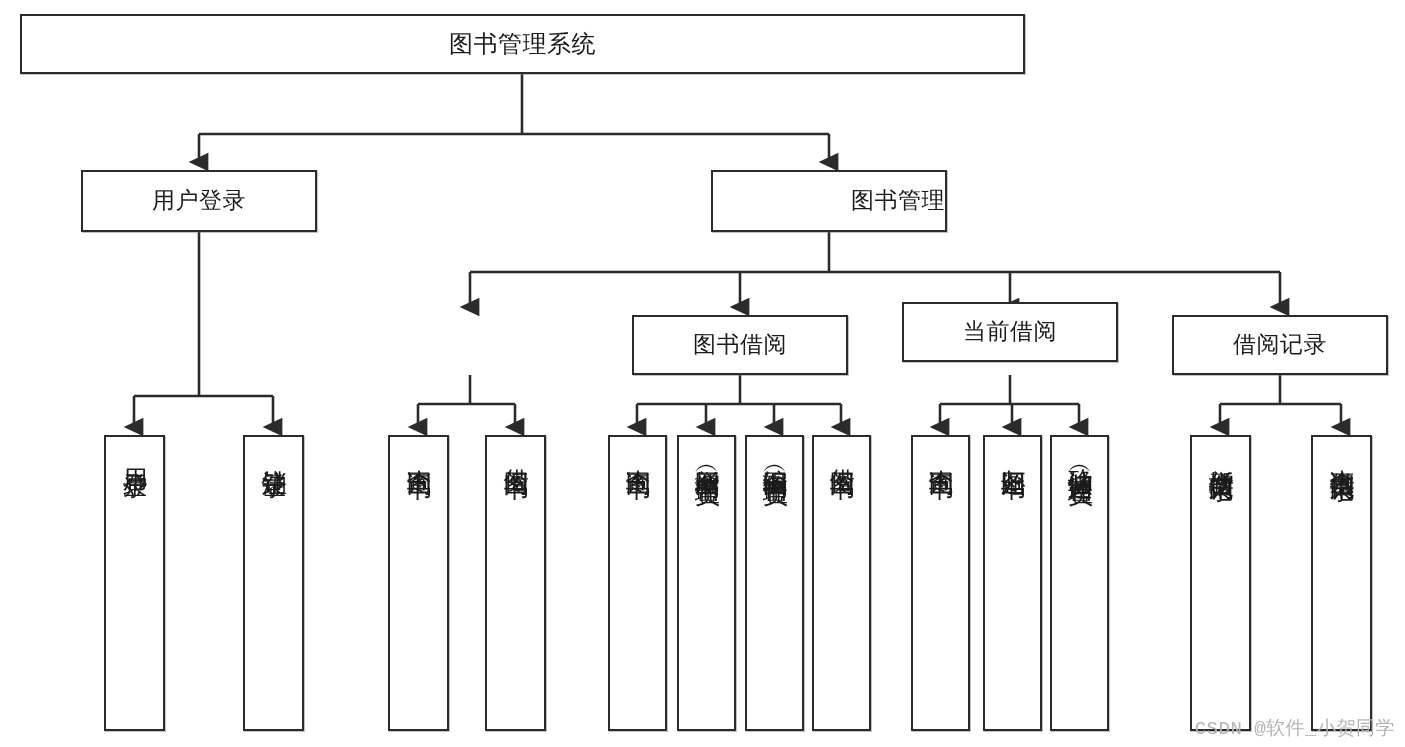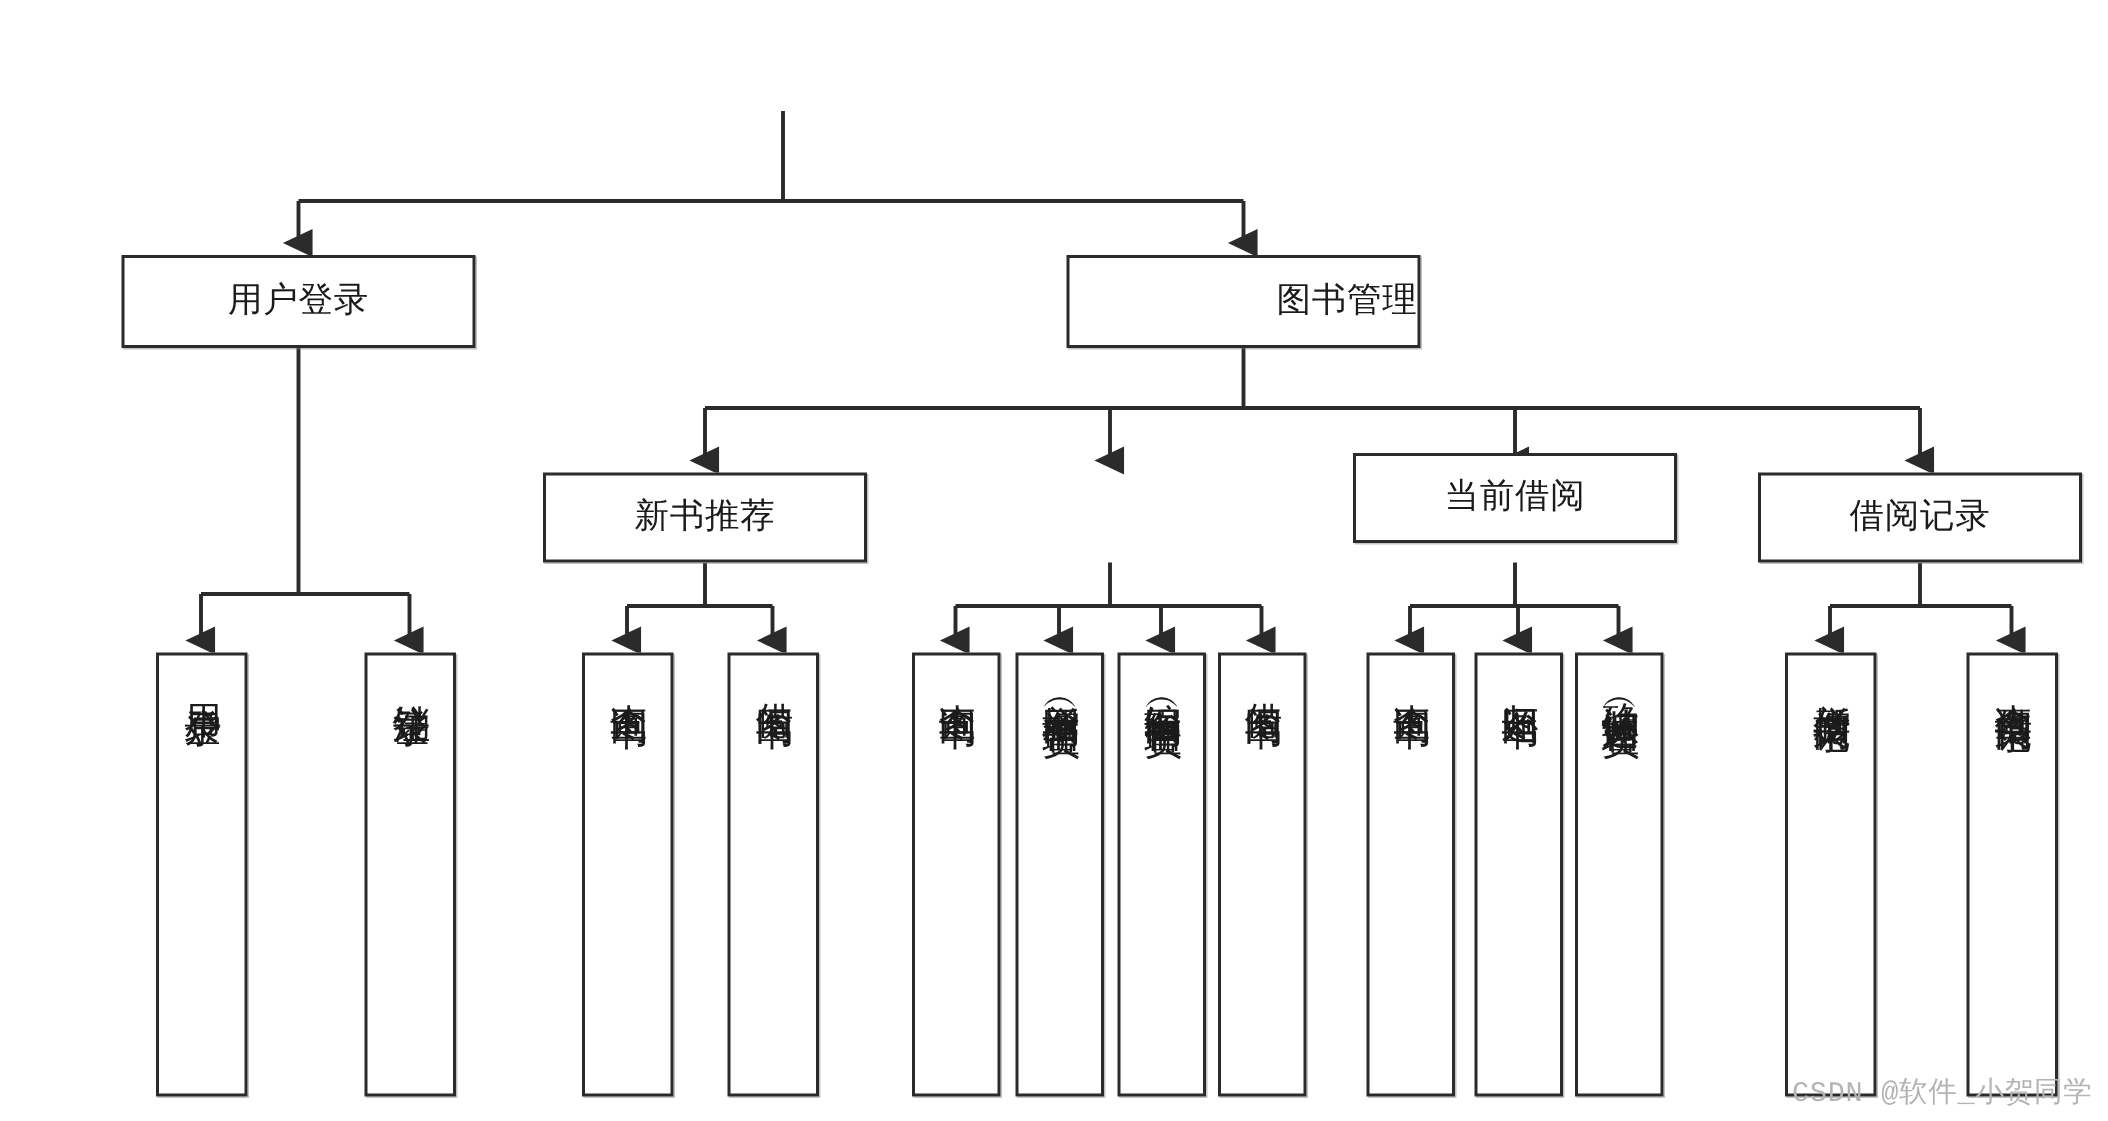--- a/index.html
+++ b/index.html
@@ -122,30 +122,33 @@
       <path d="M 1012 404 L 1012 427" marker-end="url(#arrowhead)"></path>
       <path d="M 1079 404 L 1079 427" marker-end="url(#arrowhead)"></path>
 
       <path d="M 1280 375 L 1280 404"></path>
       <path d="M 1220 404 L 1341 404"></path>
       <path d="M 1220 404 L 1220 427" marker-end="url(#arrowhead)"></path>
       <path d="M 1341 404 L 1341 427" marker-end="url(#arrowhead)"></path>
     </g>
   </svg>
 
+  <div class="node root horizontal" style="left:20px; top:14px; width:1005px; height:60px;">
+    <span class="node-label">图书管理系统</span>
+  </div>
 
   <div class="node horizontal" style="left:81px; top:170px; width:236px; height:62px;">
     <span class="node-label">用户登录</span>
   </div>
   <div class="node horizontal" style="left:711px; top:170px; width:236px; height:62px;justify-content:flex-end;">
     <span class="node-label">图书管理</span>
   </div>
 
-  <div class="node horizontal" style="left:362px; top:315px; width:216px; height:60px;">
-    <span class="node-label">新书推荐</span>
+  <div class="node horizontal" style="left:632px; top:315px; width:216px; height:60px;">
+    <span class="node-label">图书借阅</span>
   </div>
   <div class="node horizontal" style="left:902px; top:302px; width:216px; height:60px;">
     <span class="node-label">当前借阅</span>
   </div>
   <div class="node horizontal" style="left:1172px; top:315px; width:216px; height:60px;">
     <span class="node-label">借阅记录</span>
   </div>
 
   <div class="node vertical" style="left:104px; top:435px; width:61px; height:296px;">
     <span class="node-label">用户登录</span>

